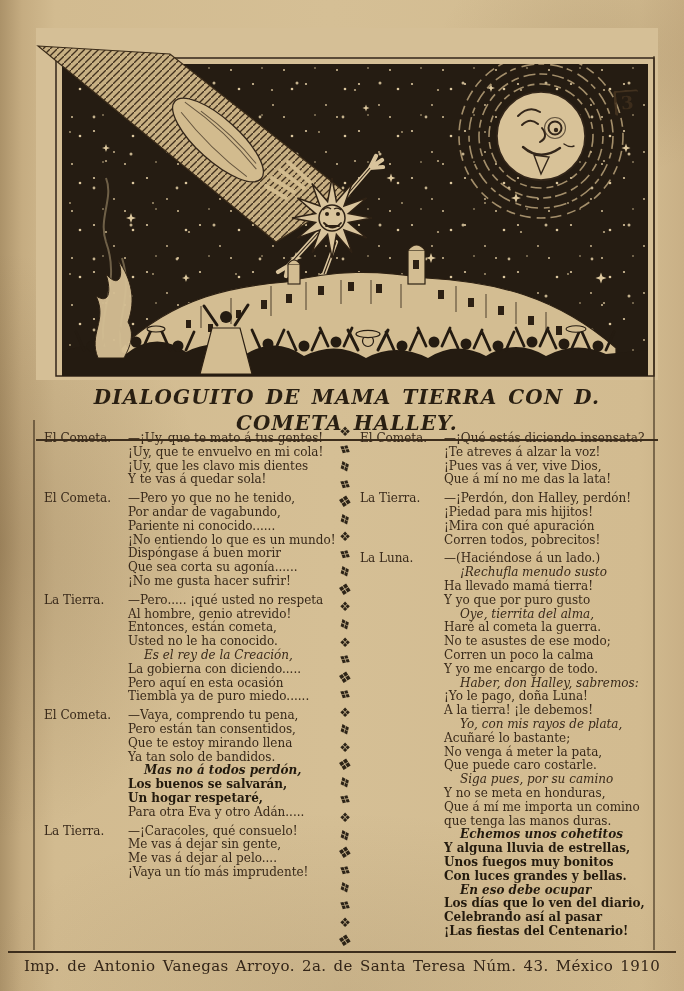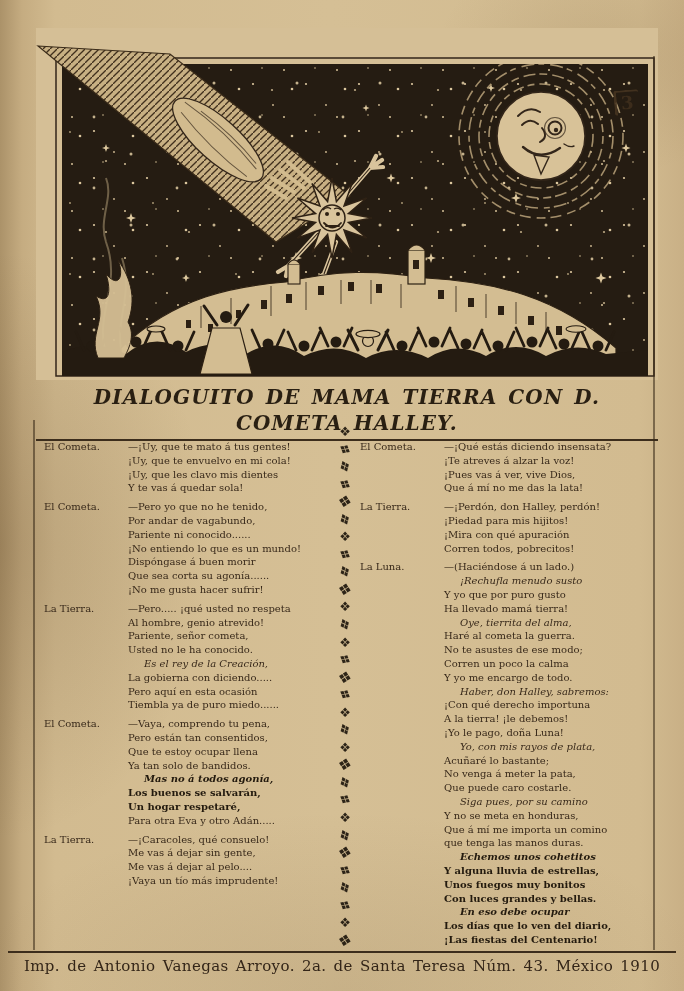--- a/index.html
+++ b/index.html
@@ -10,21 +10,21 @@
       radial-gradient(ellipse 300px 420px at 0% 55%, rgba(92,66,36,.22), transparent 70%),
       radial-gradient(ellipse 500px 240px at 50% 100%, rgba(100,74,40,.12), transparent 75%),
       linear-gradient(90deg,#ab9269 0px,#c5ac81 22px,#d2bb90 55px,#d5bf95 330px,#d2bb90 640px,#c9b086 684px),
       #d3bc92;}
   .illu{position:absolute;left:36px;top:28px;width:622px;height:352px;}
   .title{position:absolute;left:36px;top:384px;width:622px;text-align:center;
     font-style:italic;font-weight:bold;font-size:20px;line-height:26px;
     letter-spacing:1.1px;word-spacing:3px;color:#291f12;
     border-bottom:2.5px solid #3c2d1c;padding-bottom:3px;}
   .poem{position:absolute;left:44px;top:424px;width:612px;height:528px;}
-  .col{position:absolute;top:16px;font-size:10px;line-height:13.8px;}
+  .col{position:absolute;top:8px;font-size:12px;line-height:13.8px;}
   .col-left{left:0;width:288px;}
   .col-right{left:316px;width:296px;}
   .stanza{margin-bottom:5px;}
   .vline{padding-left:84px;white-space:nowrap;}
   .vline.first{padding-left:0;}
   .vline.ind{padding-left:100px;font-style:italic;}
   .vline.bold{font-weight:bold;color:#231a0e;}
   .speaker{display:inline-block;width:84px;}
   .divider{position:absolute;left:286px;top:0;width:30px;height:524px;
     display:flex;flex-direction:column;align-items:center;justify-content:space-between;}
@@ -238,33 +238,33 @@
           <div class="vline">Por andar de vagabundo,</div>
           <div class="vline">Pariente ni conocido......</div>
           <div class="vline">¡No entiendo lo que es un mundo!</div>
           <div class="vline">Dispóngase á buen morir</div>
           <div class="vline">Que sea corta su agonía......</div>
           <div class="vline">¡No me gusta hacer sufrir!</div>
         </div>
         <div class="stanza">
           <div class="vline first"><span class="speaker">La Tierra.</span><span>—Pero..... ¡qué usted no respeta</span></div>
           <div class="vline">Al hombre, genio atrevido!</div>
-          <div class="vline">Pariente, señor cometa,</div>
+          <div class="vline">Entonces, están cometa,</div>
           <div class="vline">Usted no le ha conocido.</div>
           <div class="vline ind">Es el rey de la Creación,</div>
           <div class="vline">La gobierna con diciendo.....</div>
           <div class="vline">Pero aquí en esta ocasión</div>
           <div class="vline">Tiembla ya de puro miedo......</div>
         </div>
         <div class="stanza">
           <div class="vline first"><span class="speaker">El Cometa.</span><span>—Vaya, comprendo tu pena,</span></div>
           <div class="vline">Pero están tan consentidos,</div>
-          <div class="vline">Que te estoy ocupar llena</div>
+          <div class="vline">Que te estoy mirando llena</div>
           <div class="vline">Ya tan solo de bandidos.</div>
-          <div class="vline ind bold">Mas no á todos agonía,</div>
+          <div class="vline ind bold">Mas no á todos perdón,</div>
           <div class="vline bold">Los buenos se salvarán,</div>
           <div class="vline bold">Un hogar respetaré,</div>
           <div class="vline">Para otra Eva y otro Adán.....</div>
         </div>
         <div class="stanza">
           <div class="vline first"><span class="speaker">La Tierra.</span><span>—¡Caracoles, qué consuelo!</span></div>
           <div class="vline">Me vas á dejar sin gente,</div>
           <div class="vline">Me vas á dejar al pelo....</div>
           <div class="vline">¡Vaya un tío más imprudente!</div>
         </div>
@@ -310,45 +310,45 @@
         </div>
         <div class="stanza">
           <div class="vline first"><span class="speaker">La Tierra.</span><span>—¡Perdón, don Halley, perdón!</span></div>
           <div class="vline">¡Piedad para mis hijitos!</div>
           <div class="vline">¡Mira con qué apuración</div>
           <div class="vline">Corren todos, pobrecitos!</div>
         </div>
         <div class="stanza">
           <div class="vline first"><span class="speaker">La Luna.</span><span>—(Haciéndose á un lado.)</span></div>
           <div class="vline ind">¡Rechufla menudo susto</div>
+          <div class="vline">Ha llevado mamá tierra!</div>
           <div class="vline">Y yo que por puro gusto</div>
-          <div class="vline">Ha llevado mamá tierra!</div>
           <div class="vline ind">Oye, tierrita del alma,</div>
           <div class="vline">Haré al cometa la guerra.</div>
           <div class="vline">No te asustes de ese modo;</div>
           <div class="vline">Corren un poco la calma</div>
           <div class="vline">Y yo me encargo de todo.</div>
           <div class="vline ind">Haber, don Halley, sabremos:</div>
-          <div class="vline">¡Con qué derecho importuna</div>
+          <div class="vline">¡Yo le pago, doña Luna!</div>
           <div class="vline">A la tierra! ¡le debemos!</div>
-          <div class="vline">¡Yo le pago, doña Luna!</div>
           <div class="vline ind">Yo, con mis rayos de plata,</div>
           <div class="vline">Acuñaré lo bastante;</div>
           <div class="vline">No venga á meter la pata,</div>
           <div class="vline">Que puede caro costarle.</div>
           <div class="vline ind">Siga pues, por su camino</div>
           <div class="vline">Y no se meta en honduras,</div>
           <div class="vline">Que á mí me importa un comino</div>
           <div class="vline">que tenga las manos duras.</div>
           <div class="vline ind bold">Echemos unos cohetitos</div>
           <div class="vline bold">Y alguna lluvia de estrellas,</div>
           <div class="vline bold">Unos fuegos muy bonitos</div>
           <div class="vline bold">Con luces grandes y bellas.</div>
           <div class="vline ind bold">En eso debe ocupar</div>
           <div class="vline bold">Los días que lo ven del diario,</div>
+          <div class="vline bold">Celebrando así al pasar</div>
           <div class="vline bold">¡Las fiestas del Centenario!</div>
         </div>
       </div>
   </div>
 
   <div class="footer">Imp. de Antonio Vanegas Arroyo. 2a. de Santa Teresa Núm. 43. México 1910</div>
 
 </div>
 
 </body></html>

